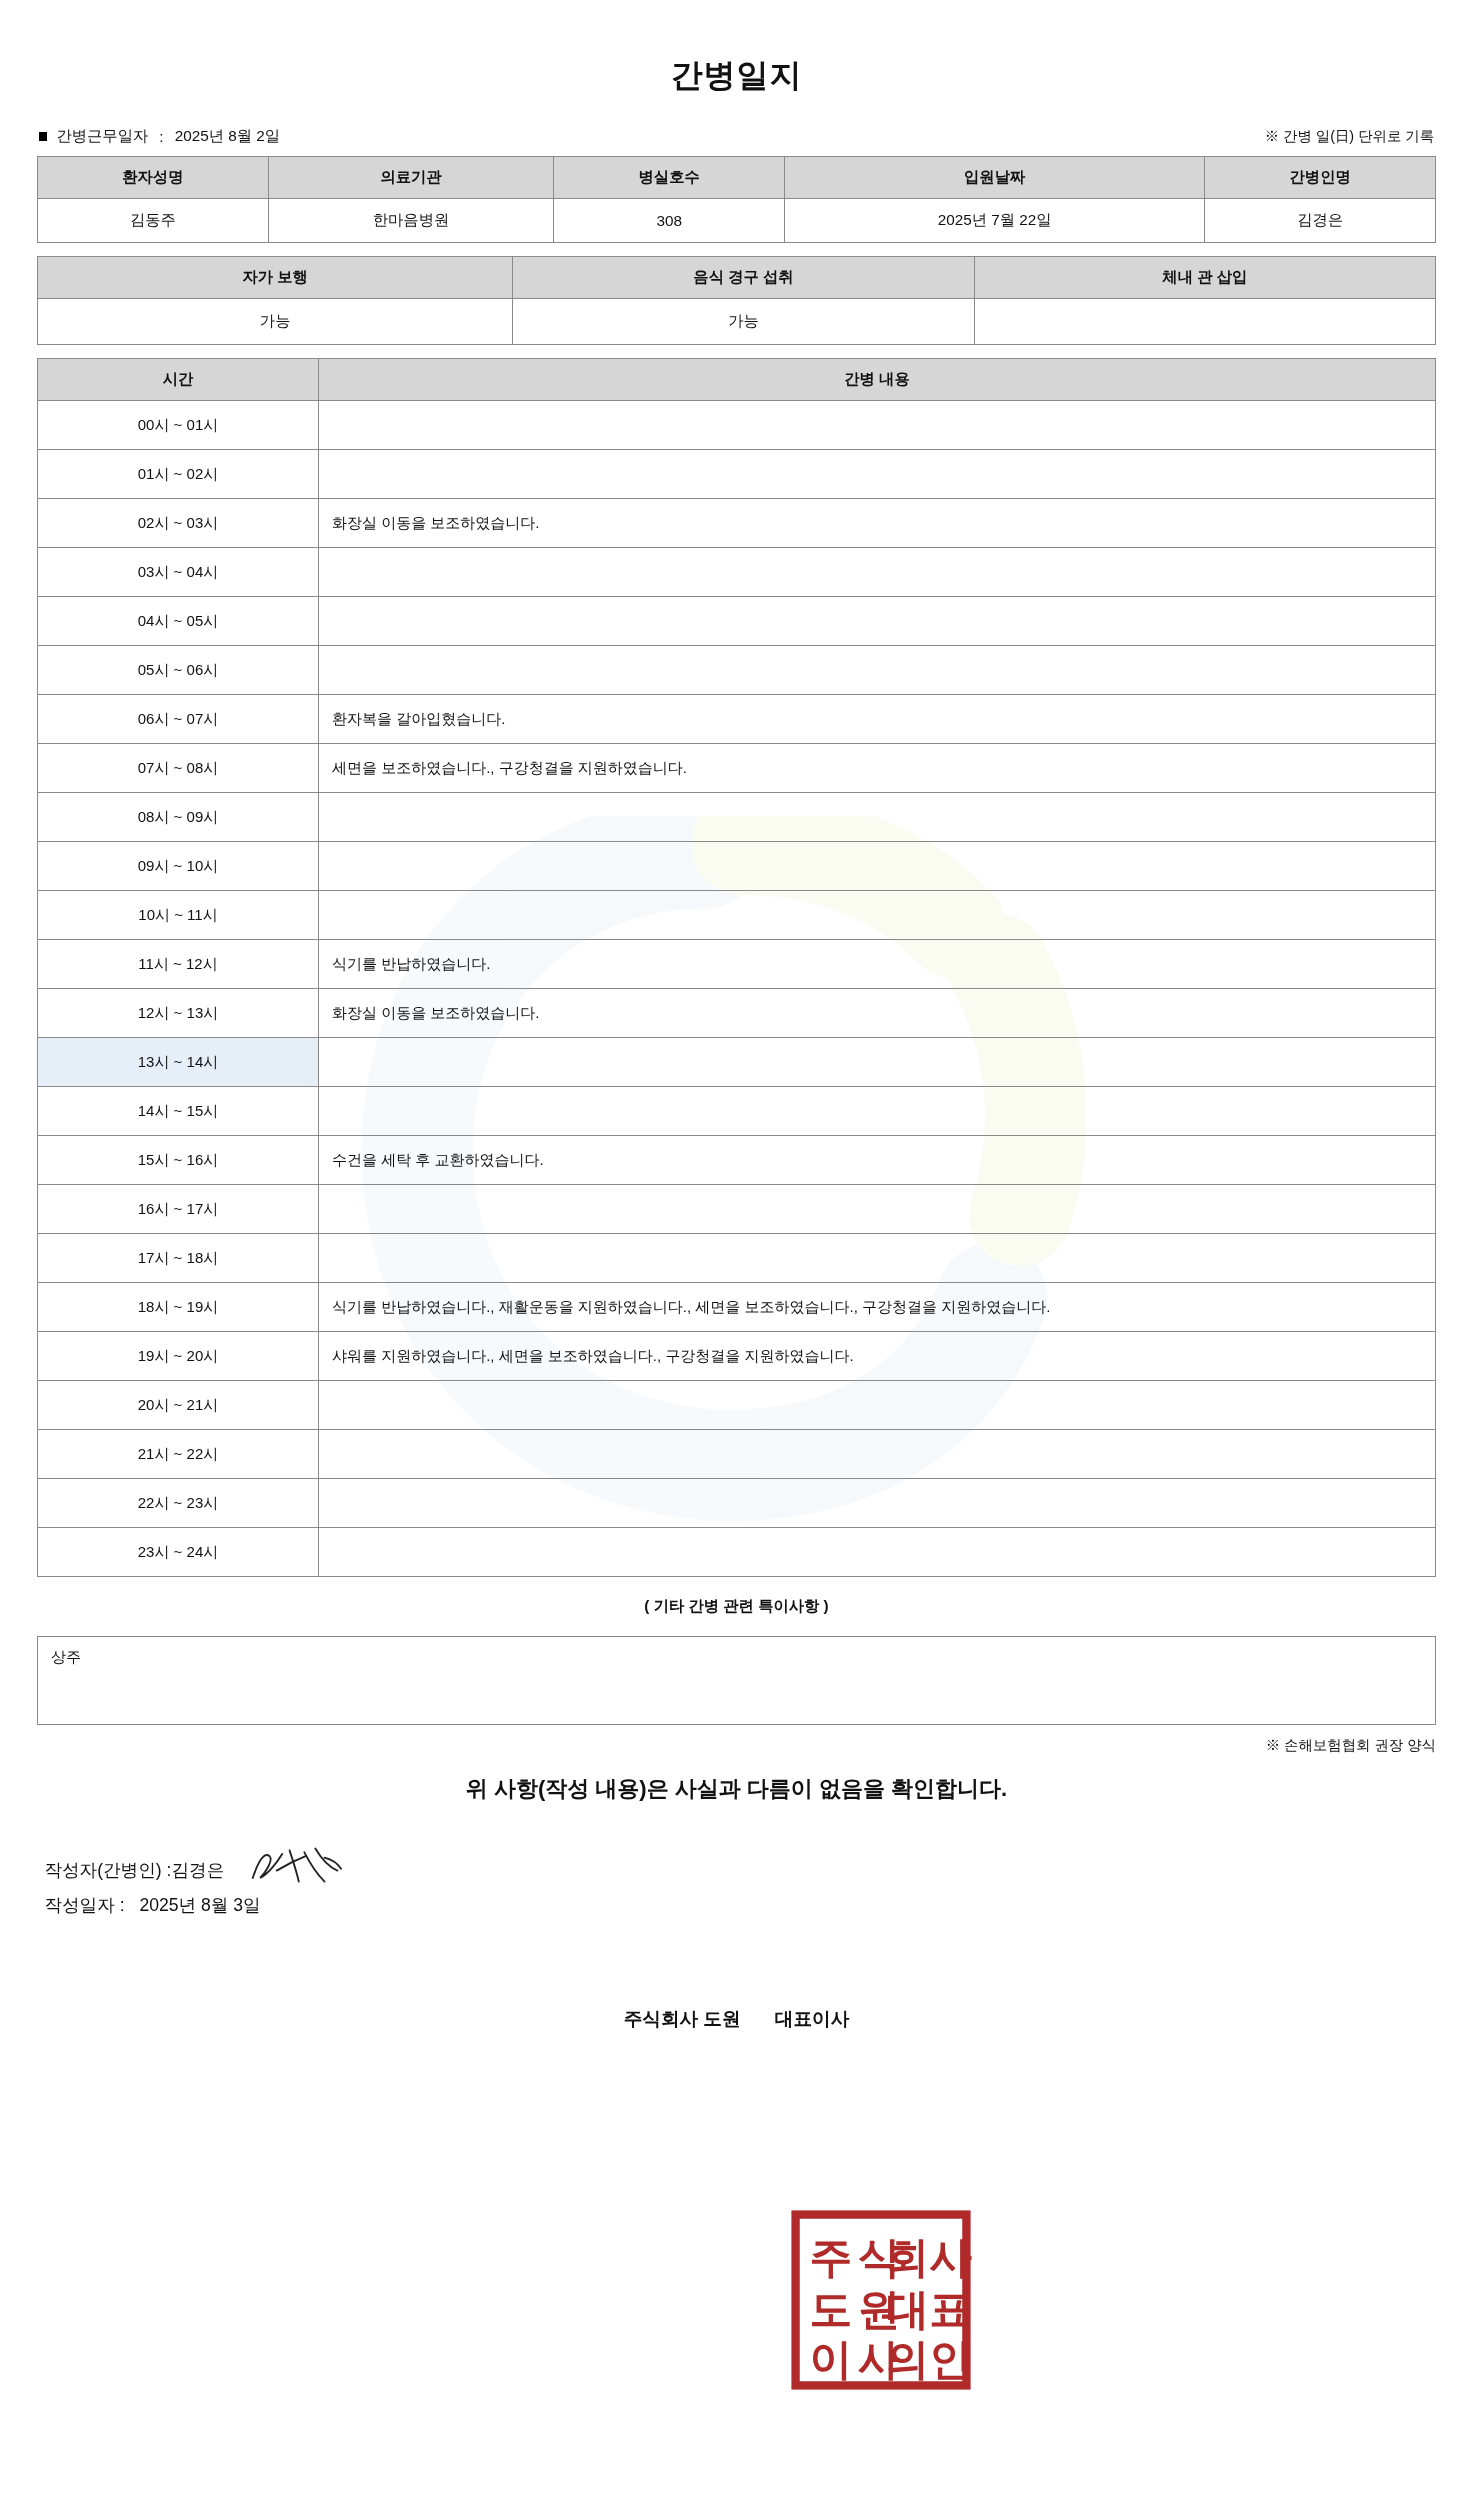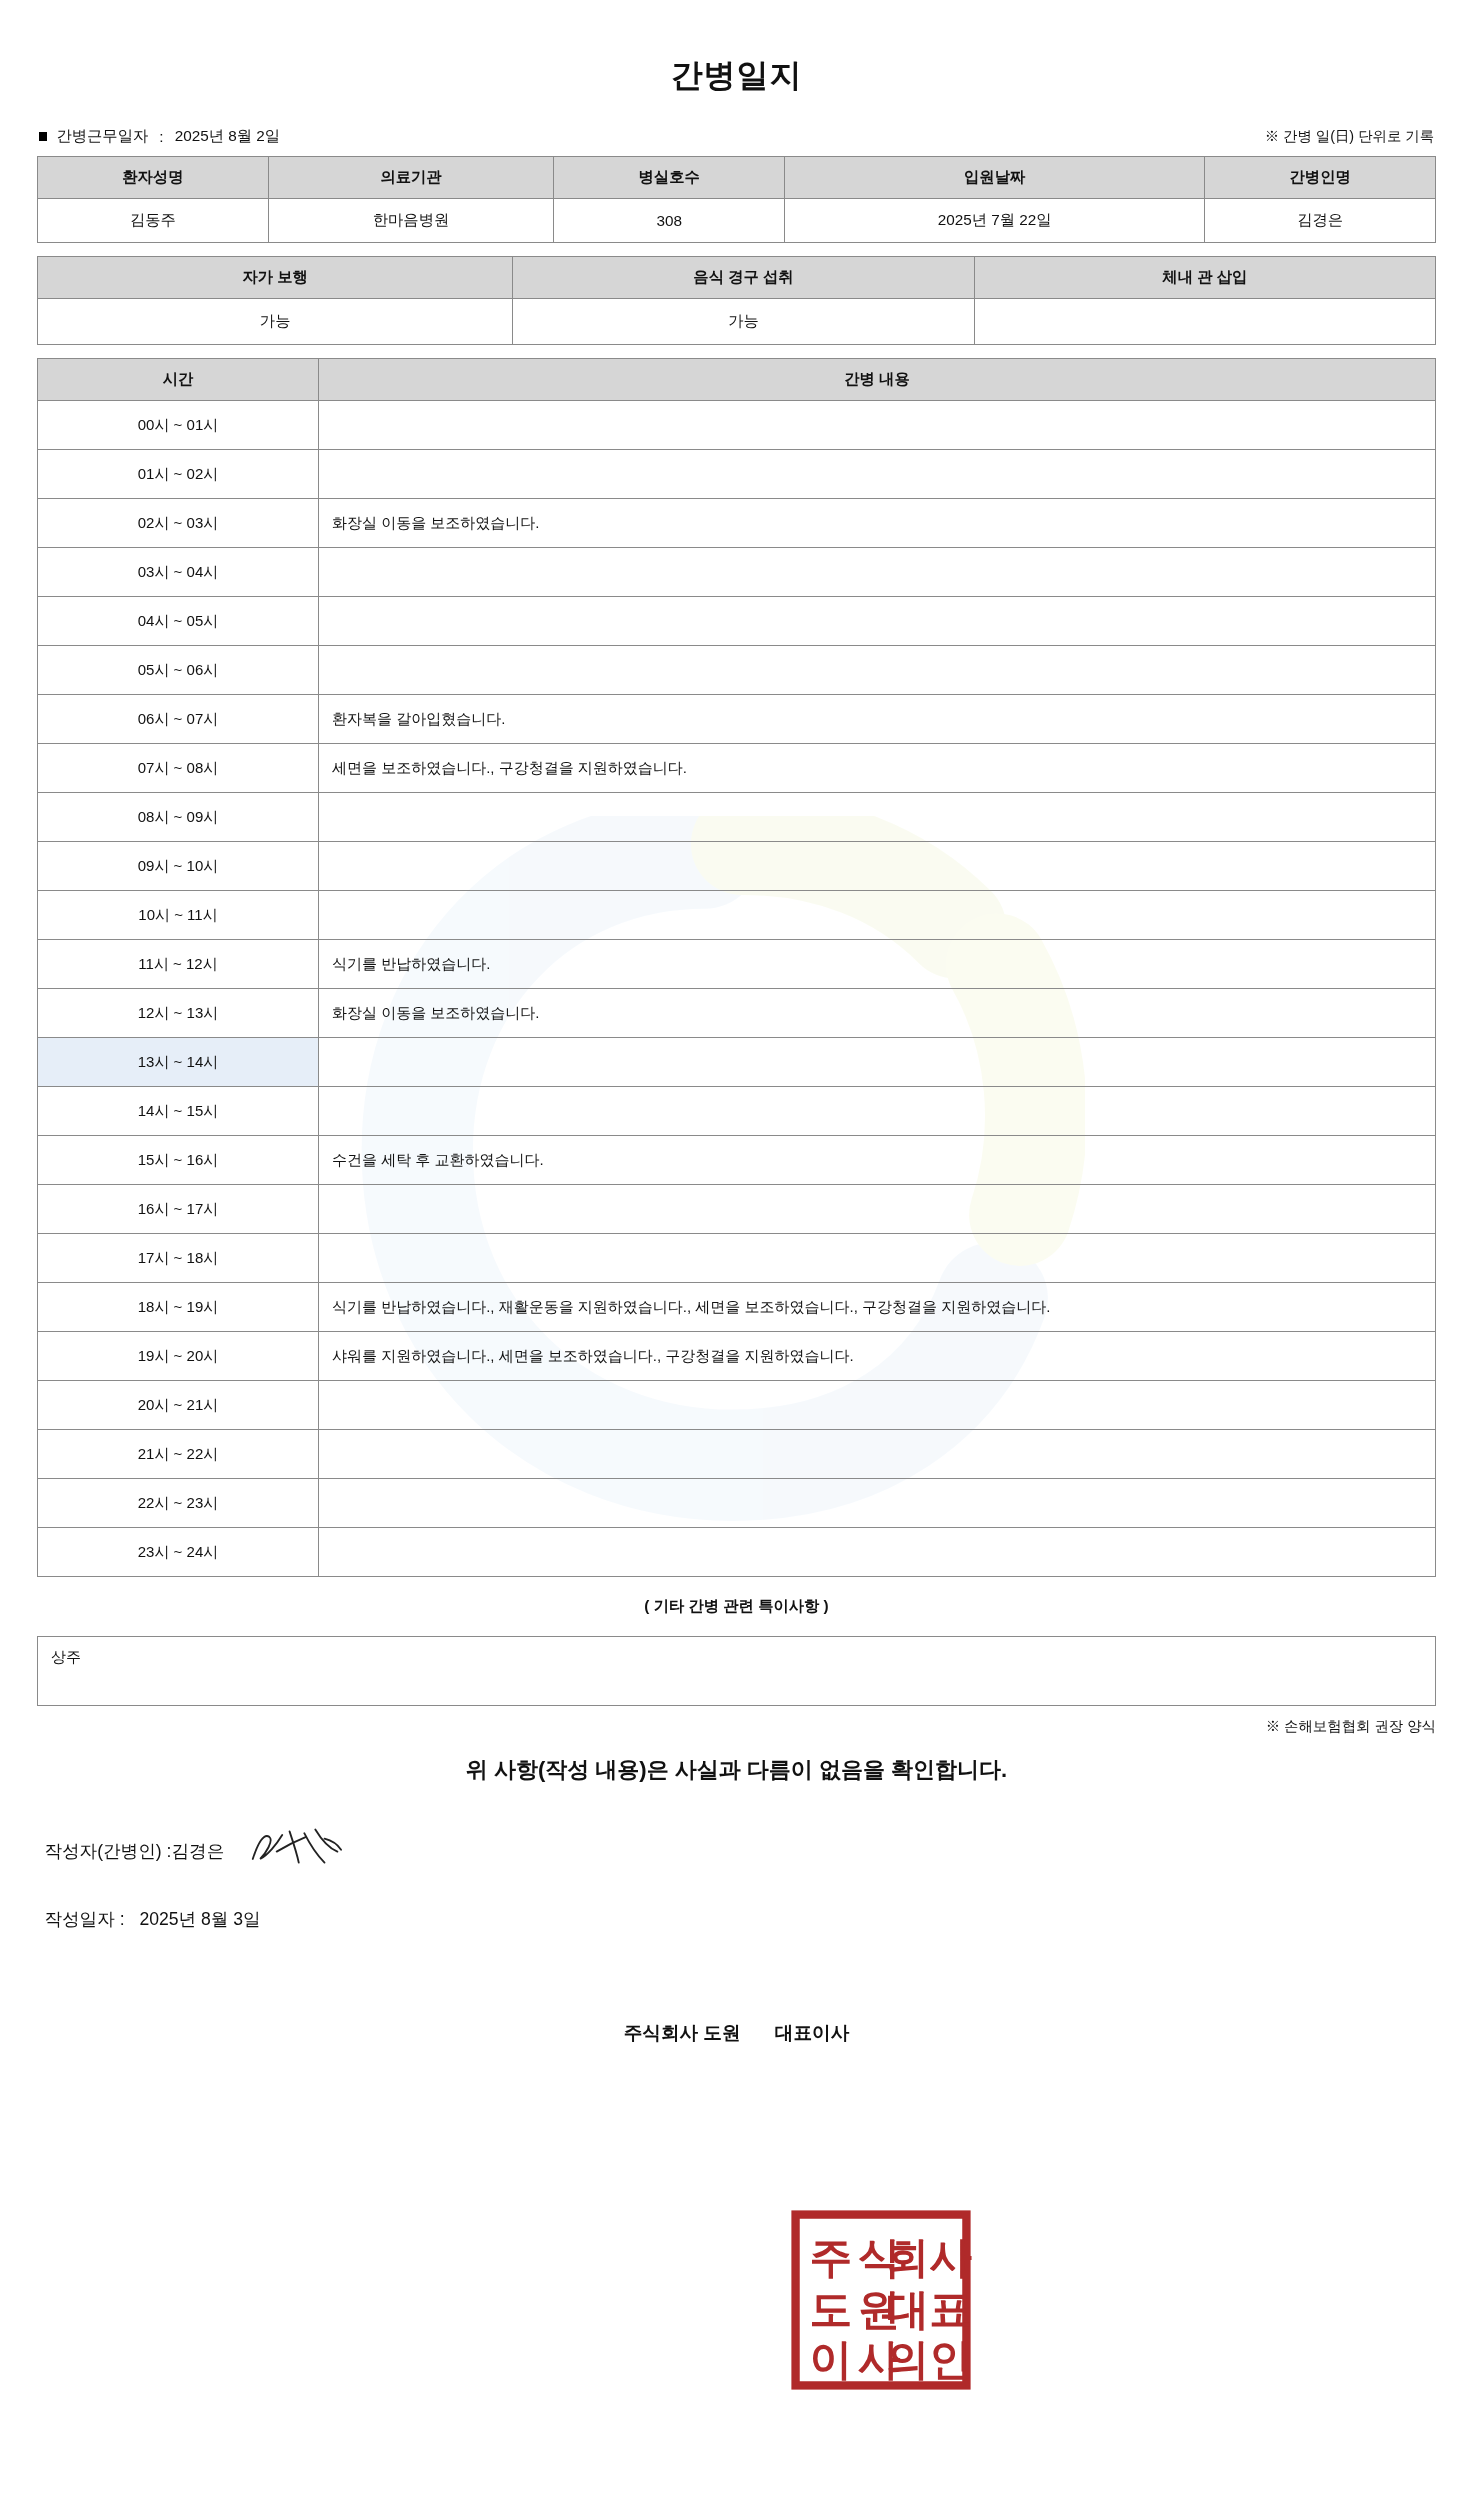--- a/index.html
+++ b/index.html
@@ -125,21 +125,21 @@
     text-align: center;
     font-size: 15.3px;
     font-weight: bold;
     margin-top: 18.6px;
     margin-bottom: 19px;
     position: relative;
     z-index: 2;
   }
   .notes-box {
     border: 0.9px solid #8a8a8a;
-    height: 70px;
+    height: 89px;
     font-size: 15px;
     padding: 11px 13px;
     box-sizing: border-box;
     background: rgba(255,255,255,0.55);
     position: relative;
     z-index: 2;
   }
   .assoc-note {
     text-align: right;
     font-size: 14.4px;
@@ -171,21 +171,20 @@
   .signature-mark {
     width: 102px;
     height: 46px;
     position: relative;
     top: -3.7px;
   }
   .date-row {
     display: flex;
     align-items: center;
     font-size: 17.6px;
-    margin-top: 33px;
     padding-left: 7.4px;
     position: relative;
     z-index: 2;
   }
   .date-row .colon { margin: 0 9.3px 0 5.6px; }
 
   
   .company-row {
     text-align: center;
     font-size: 18.6px;

